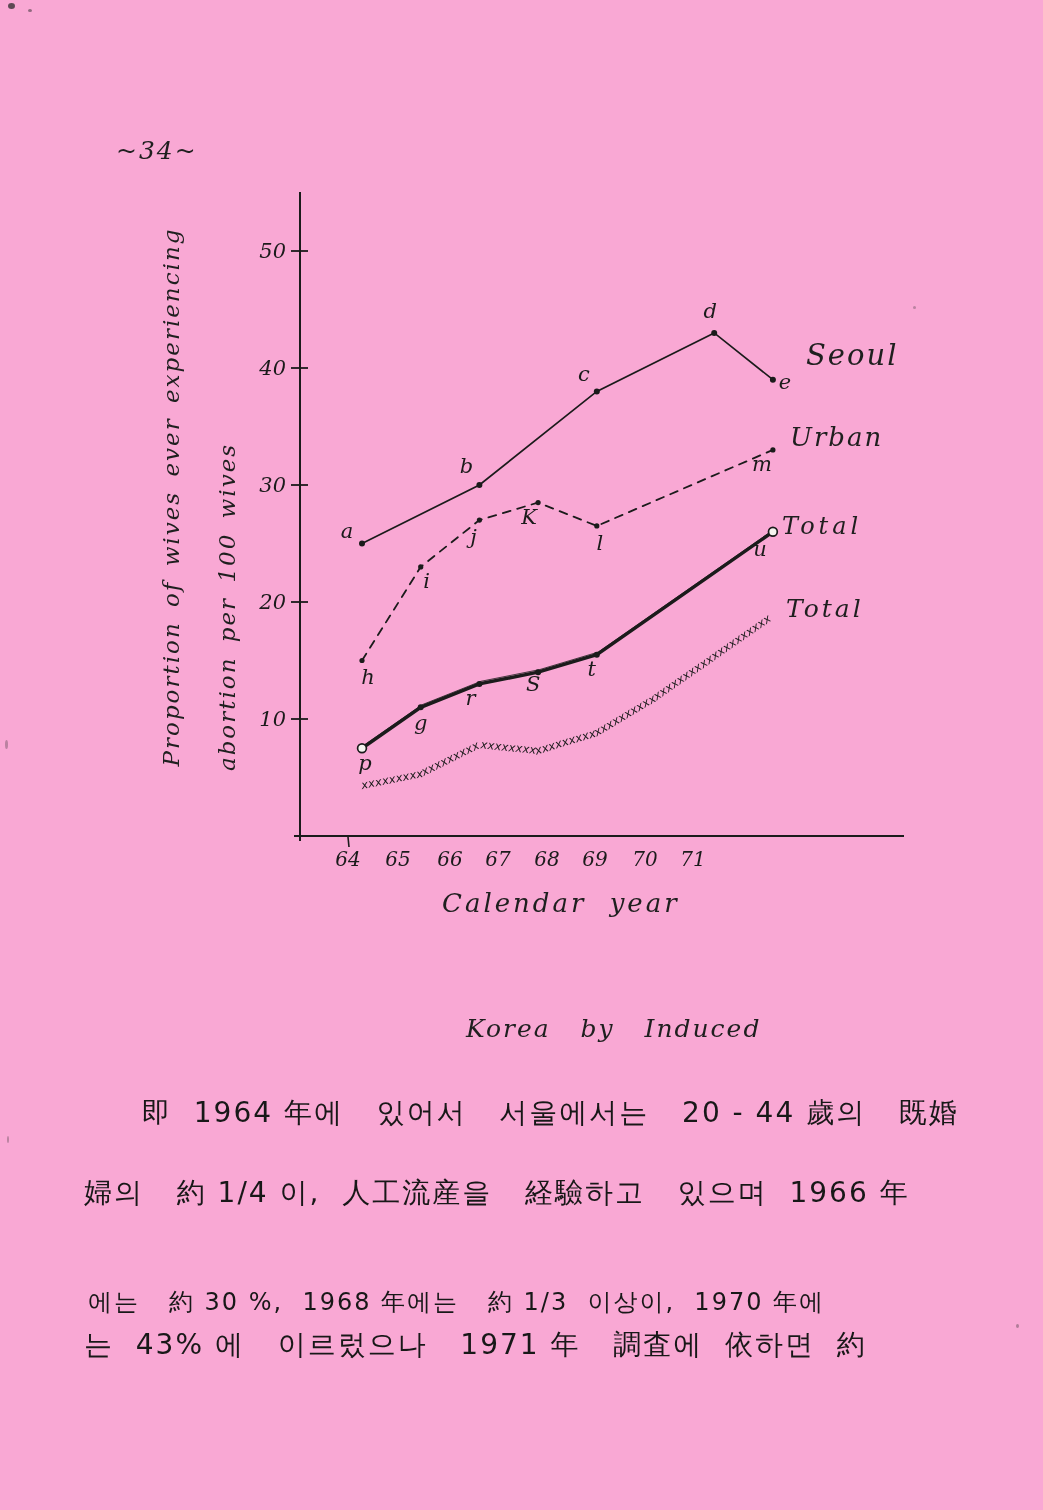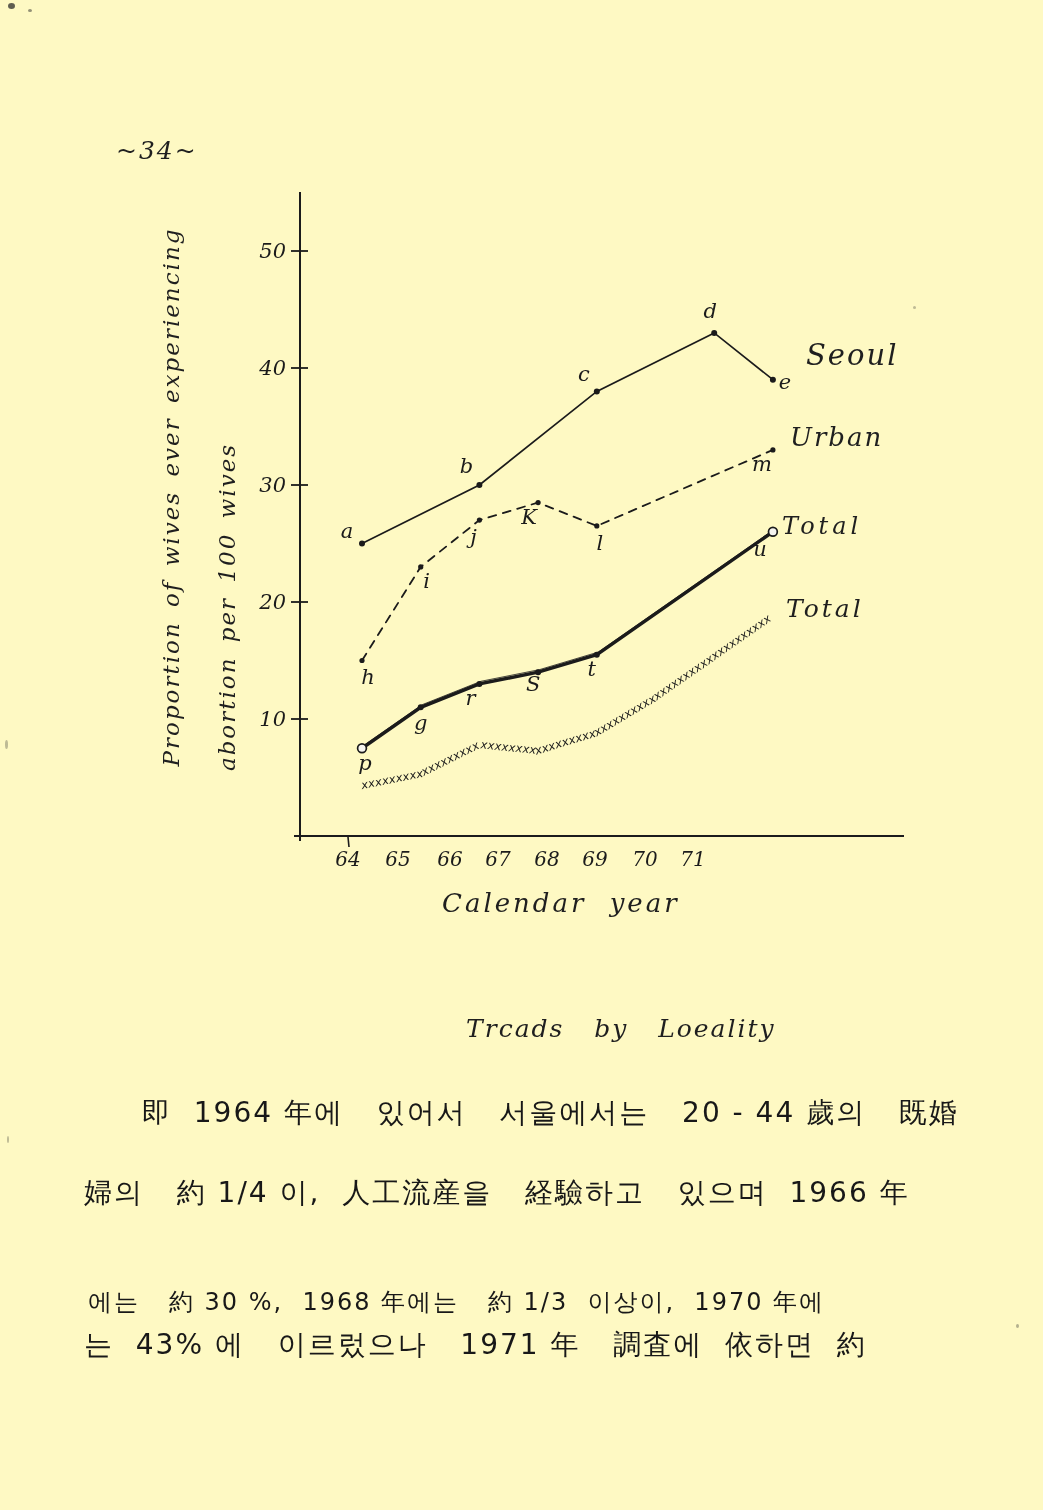--- a/index.html
+++ b/index.html
@@ -1,18 +1,18 @@
 <!DOCTYPE html>
 <html><head>
 <meta charset="utf-8">
 <style>
   html,body { margin:0; padding:0; background:#d8d8d4; }
   #page {
     position:relative; width:1043px; height:1510px;
-    background:#fef9c3; overflow:hidden; color:#1c1c1c;
+    background:#f9a8d4; overflow:hidden; color:#1c1c1c;
     font-family:"DejaVu Serif", serif;
   }
   .abs { position:absolute; white-space:pre; }
   .hw  { font-family:"DejaVu Serif", serif; font-style:italic; color:#1f1f1f; }
   .cjk { font-family:"DejaVu Sans", sans-serif; color:#181818; }
   .vtext {
     position:absolute; white-space:pre;
     transform:translate(-50%,-50%) rotate(-90deg);
   }
   .speck { position:absolute; background:#2a2a2a; border-radius:50%; }
@@ -101,19 +101,19 @@
     <div class="vtext hw" style="left:227px;top:607px;font-size:23px;letter-spacing:2px;word-spacing:5px;">abortion per 100 wives</div>
 
     <div class="abs hw" style="left:806px;top:338px;font-size:29px;letter-spacing:2px;">Seoul</div>
     <div class="abs hw" style="left:790px;top:422px;font-size:26px;letter-spacing:2px;">Urban</div>
     <div class="abs hw" style="left:782px;top:512px;font-size:24px;letter-spacing:4px;">Total</div>
     <div class="abs hw" style="left:786px;top:594px;font-size:25px;letter-spacing:3px;">Total</div>
 
     <div class="abs hw" style="left:442px;top:888px;font-size:26px;letter-spacing:3px;word-spacing:12px;">Calendar year</div>
   </div>
 
-  <div class="abs hw" style="left:466px;top:1014px;font-size:25px;letter-spacing:2px;">Trcads   by   Loeality</div>
+  <div class="abs hw" style="left:466px;top:1014px;font-size:25px;letter-spacing:2px;">Korea   by   Induced</div>
 
   <div class="abs cjk" style="left:142px;top:1094px;font-size:28px;letter-spacing:2px;">即  1964 年에   있어서   서울에서는   20 - 44 歲의   既婚</div>
   <div class="abs cjk" style="left:84px;top:1174px;font-size:28px;letter-spacing:2px;">婦의   約 1/4 이,  人工流産을   経驗하고   있으며  1966 年</div>
   <div class="abs cjk" style="left:88px;top:1254px;font-size:24px;letter-spacing:2px;margin-top:32px;">에는   約 30 %,  1968 年에는   約 1/3  이상이,  1970 年에</div>
   <div class="abs cjk" style="left:84px;top:1326px;font-size:28px;letter-spacing:2px;">는  43% 에   이르렀으나   1971 年   調査에  依하면  約</div>
 </div>
 
 </body></html>

